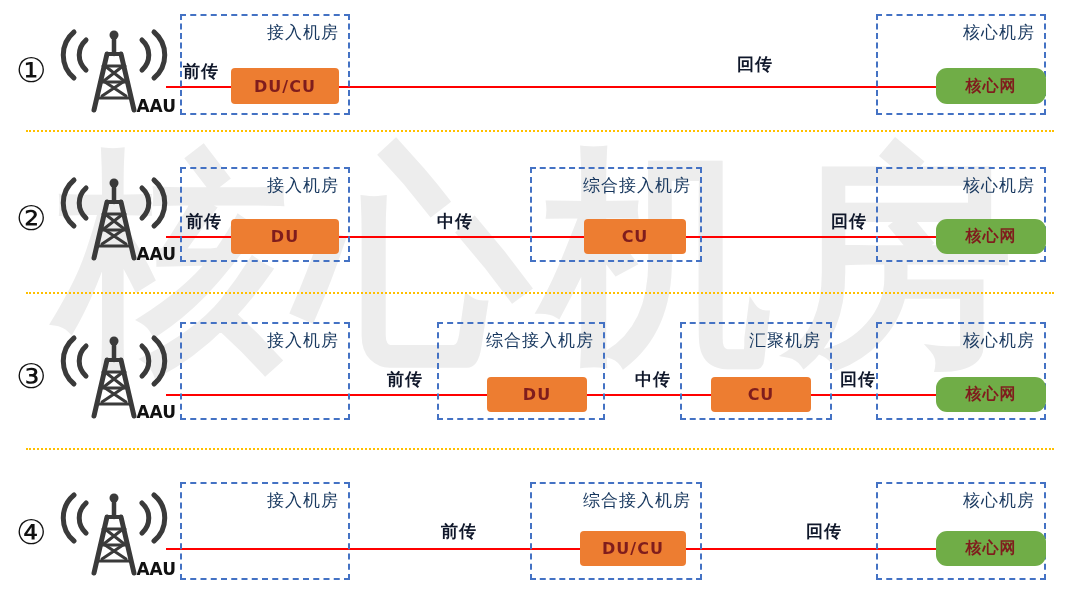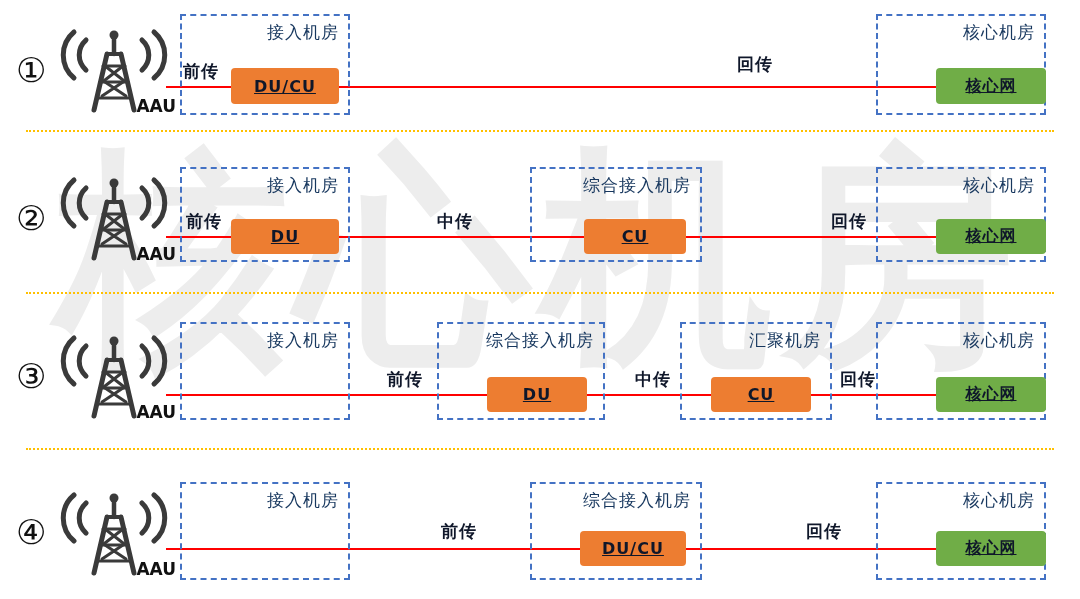--- a/index.html
+++ b/index.html
@@ -16,23 +16,23 @@
   .station { position:absolute; width:112px; height:90px; z-index:2; }
   .station svg { width:112px; height:90px; display:block; }
   .aau { position:absolute; right:-6px; bottom:-2px; font-size:17px; font-weight:700; color:#111; }
 
   .line { position:absolute; height:1.6px; background:#ff0000; z-index:1; }
 
   .room { position:absolute; border:2px dashed #4472c4; background:transparent; z-index:2;text-align:right; }
   .room-label { display:inline-block; padding:5px 9px; font-size:17px; color:#17375e; letter-spacing:1px; }
 
   .node { position:absolute; display:flex; align-items:center; justify-content:center;
-    color:#0f172a; font-weight:700; font-size:16px; border-radius:4px; z-index:3; letter-spacing:1px;text-decoration:underline; }
+    color:#7f1d1d; font-weight:700; font-size:16px; border-radius:4px; z-index:3; letter-spacing:1px; }
   .orange { background:#ed7d31; }
-  .green  { background:#70ad47; }
+  .green  { background:#70ad47;border-radius:11px; }
 
   .link-label { position:absolute; color:#0f172a; font-size:17px; z-index:4; letter-spacing:1px;font-weight:bold; }
 
   .divider { position:absolute; left:26px; right:26px; border-top:2px dotted #ffc000; z-index:0; }
 </style>
 </head>
 <body>
 
 <div class="canvas">
 

